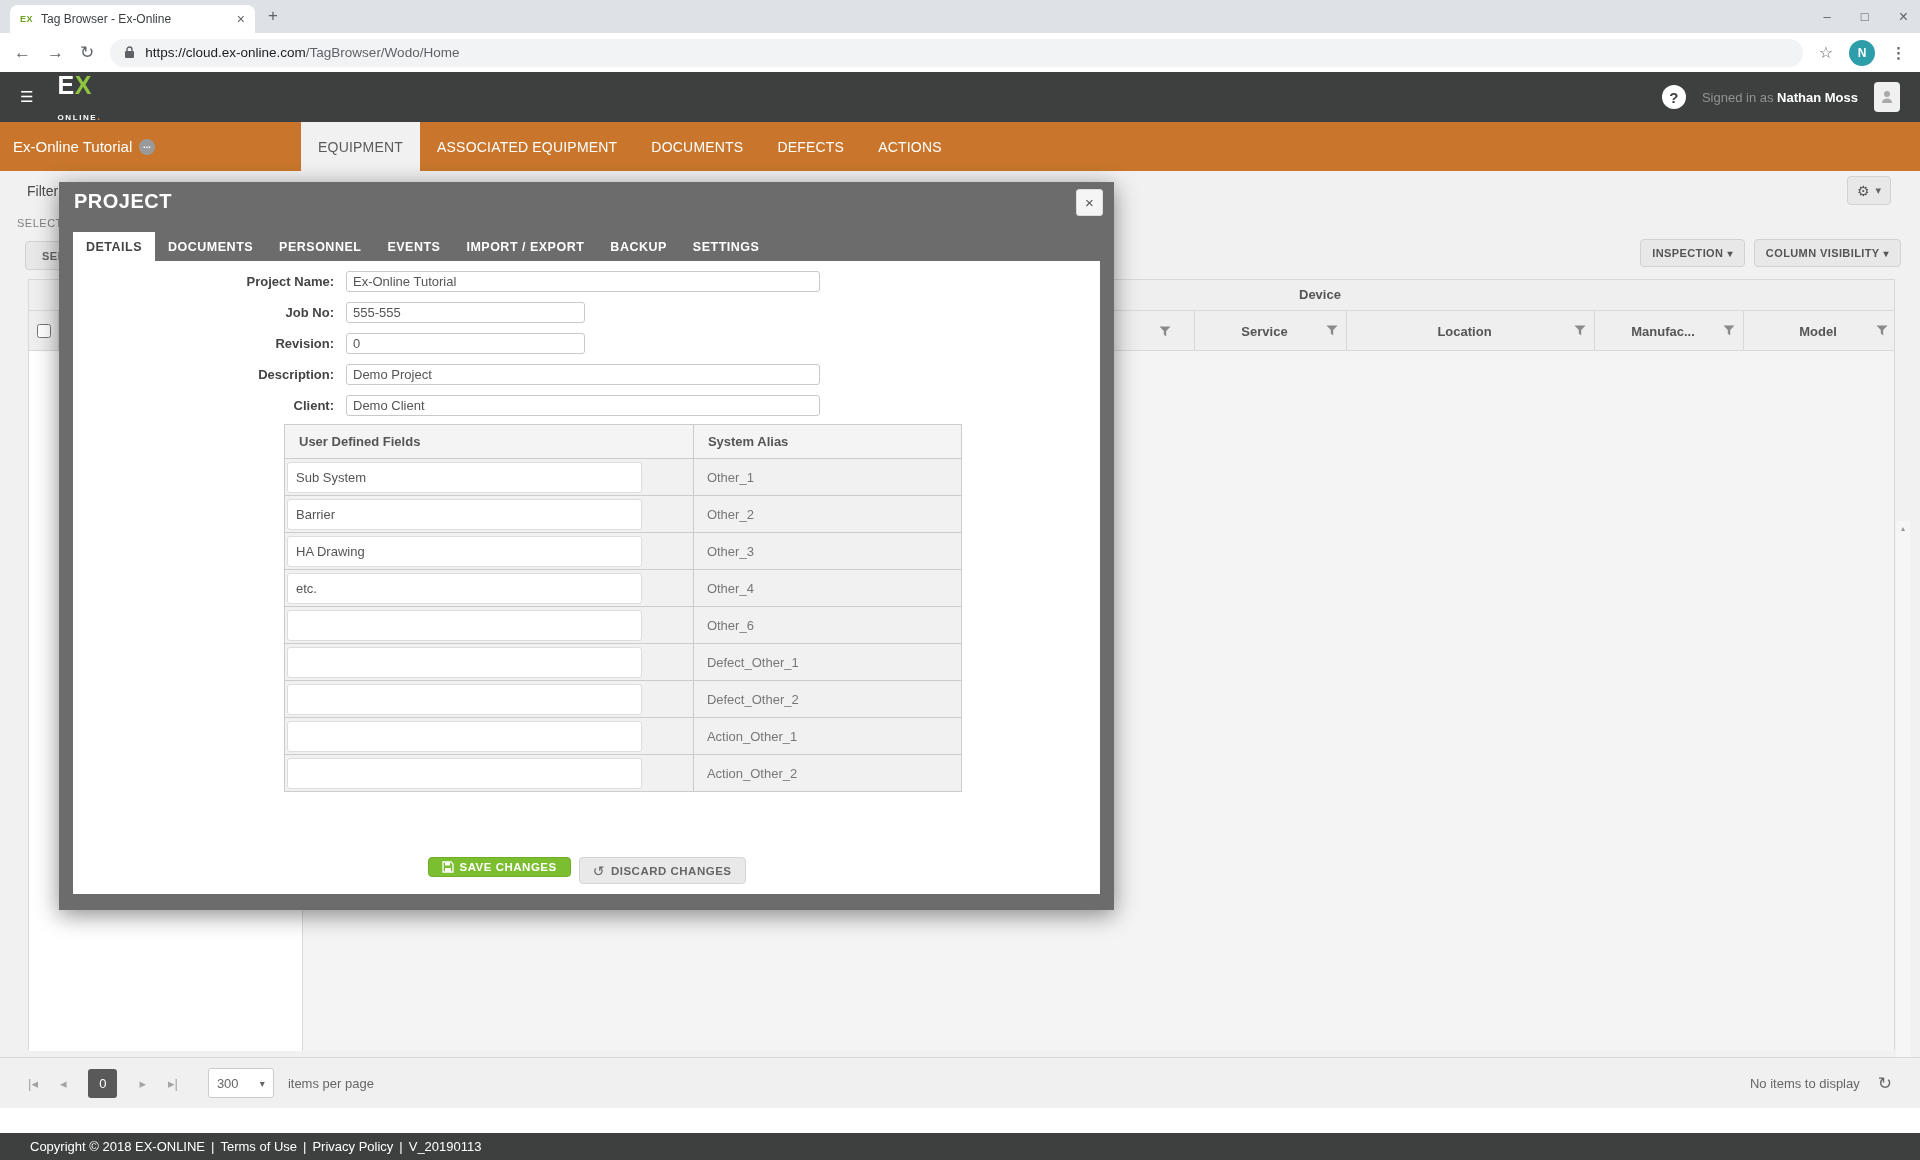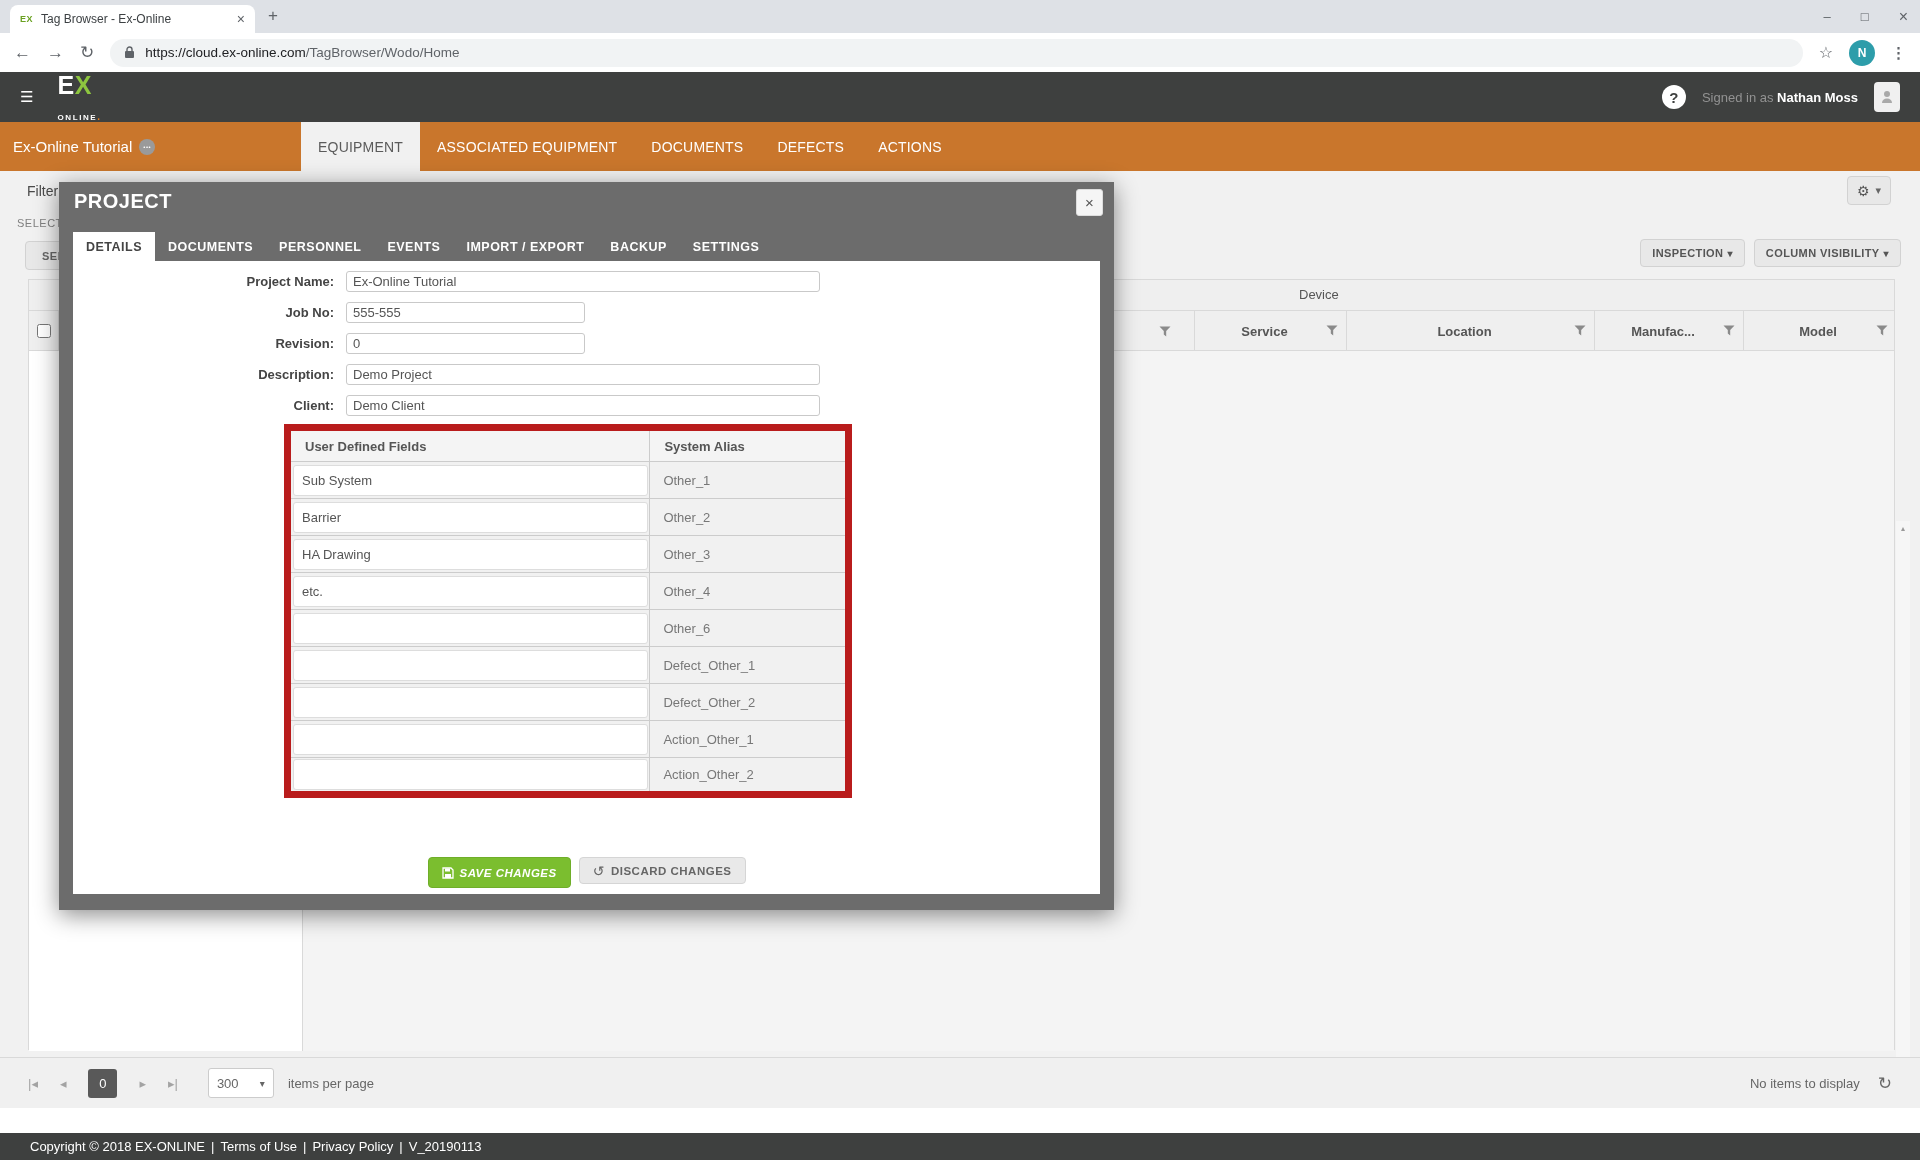--- a/index.html
+++ b/index.html
@@ -71,21 +71,21 @@
   .grid-toolbar { position:absolute; right:19px; top:68px; display:flex; gap:9px; }
   .gt-btn { height:28px; padding:0 11px; background:#e8e8e8; border:1px solid #d2d2d2; border-radius:4px;
     display:flex; align-items:center; gap:4px; font-size:11px; font-weight:bold; color:#555; letter-spacing:0.4px; }
   .gt-btn .chev { font-size:10px; }
 
   
   .grid { position:absolute; left:28px; top:108px; width:1867px; height:771px;
     border:1px solid #d9d9d9; background:#fff; }
   .grid-grouprow { position:absolute; left:0; top:0; width:100%; height:31px; background:#efefef;
     border-bottom:1px solid #d9d9d9; }
-  .group-label { position:absolute; left:1270px; top:7px; font-size:13px; font-weight:normal; color:#555; }
+  .group-label { position:absolute; left:1270px; top:7px; font-size:13px; font-weight:bold; color:#555; }
   .grid-headrow { position:absolute; left:0; top:31px; width:100%; height:40px; background:#efefef;
     border-bottom:1px solid #d9d9d9; }
   .hdr-cell { position:absolute; top:0; height:40px; border-left:1px solid #d9d9d9; display:flex;
     align-items:center; padding:0 8px; }
   .hdr-cell .lbl { flex:1; text-align:center; font-size:13px; font-weight:bold; color:#555; }
   .chk-divider { position:absolute; left:29px; top:0; height:40px; border-left:1px solid #d9d9d9; }
   .hdr-check { position:absolute; left:8px; top:13px; width:14px; height:14px; }
   .funnel-solo { position:absolute; left:1130px; top:13px; }
   .grid-body { position:absolute; left:0; top:71px; width:100%; height:700px; background:#f4f4f4; }
   .locked-col { position:absolute; left:0; top:0; width:274px; height:100%; background:#fff;
@@ -125,33 +125,33 @@
   .m-tab.active { background:#fff; color:#444; }
   .modal-content { position:absolute; left:14px; top:79px; width:1027px; height:633px; background:#fff;
     padding-top:5px; }
   .form-row { display:flex; align-items:center; height:31px; }
   .form-label { width:261px; text-align:right; font-size:13px; font-weight:bold; color:#444; }
   .form-input { margin-left:12px; height:21px; border:1px solid #c9c9c9; border-radius:3px;
     font-size:13px; color:#555; padding:0 6px; font-family:"Liberation Sans", sans-serif; }
   .form-input.wide { width:474px; }
   .form-input.narrow { width:239px; }
 
-  .udf-table { position:absolute; left:211px; top:163px; width:568px; border:7px solid #b91c1c;
+  .udf-table { position:absolute; left:211px; top:163px; width:678px; border:1px solid #b91c1c;
     border-collapse:collapse; font-size:13px; }
   .udf-table th { height:34px; background:#f4f4f4; border:1px solid #ccc; text-align:left;
     padding-left:14px; color:#555; font-size:13px; }
   .udf-table td { height:37px; border:1px solid #ccc; background:#f1f1f1; }
   .udf-col1 { width:363px; }
   .udf-col2 { width:238px; color:#777; padding-left:13px; }
   .udf-input { width:355px; height:31px; margin-left:2px; border:1px solid #ddd; border-radius:3px;
     font-size:13px; color:#555; padding:0 8px; font-family:"Liberation Sans", sans-serif; }
 
   .modal-actions { position:absolute; left:0; top:596px; width:100%; display:flex; justify-content:center; gap:8px; }
-  .btn-save { height:31px; padding:0 13px; background:#7bbe2f; border:1px solid #6fae29; border-radius:4px;
-    color:#fff; font-size:11.5px; font-weight:bold; letter-spacing:0.5px; display:flex; align-items:center; gap:6px;font-style:italic; }
+  .btn-save { height:20px; padding:0 13px; background:#7bbe2f; border:1px solid #6fae29; border-radius:4px;
+    color:#fff; font-size:11.5px; font-weight:bold; letter-spacing:0.5px; display:flex; align-items:center; gap:6px; }
   .btn-discard { height:27px; padding:0 13px; background:#e9e9e9; border:1px solid #d5d5d5; border-radius:4px;
     color:#666; font-size:11.5px; font-weight:bold; letter-spacing:0.5px; display:flex; align-items:center; gap:6px; }
   .undo-glyph { font-size:14px; font-weight:normal; }
 </style>
 </head>
 <body>
 
 <div id="screen">
 
   <div class="tabstrip">

